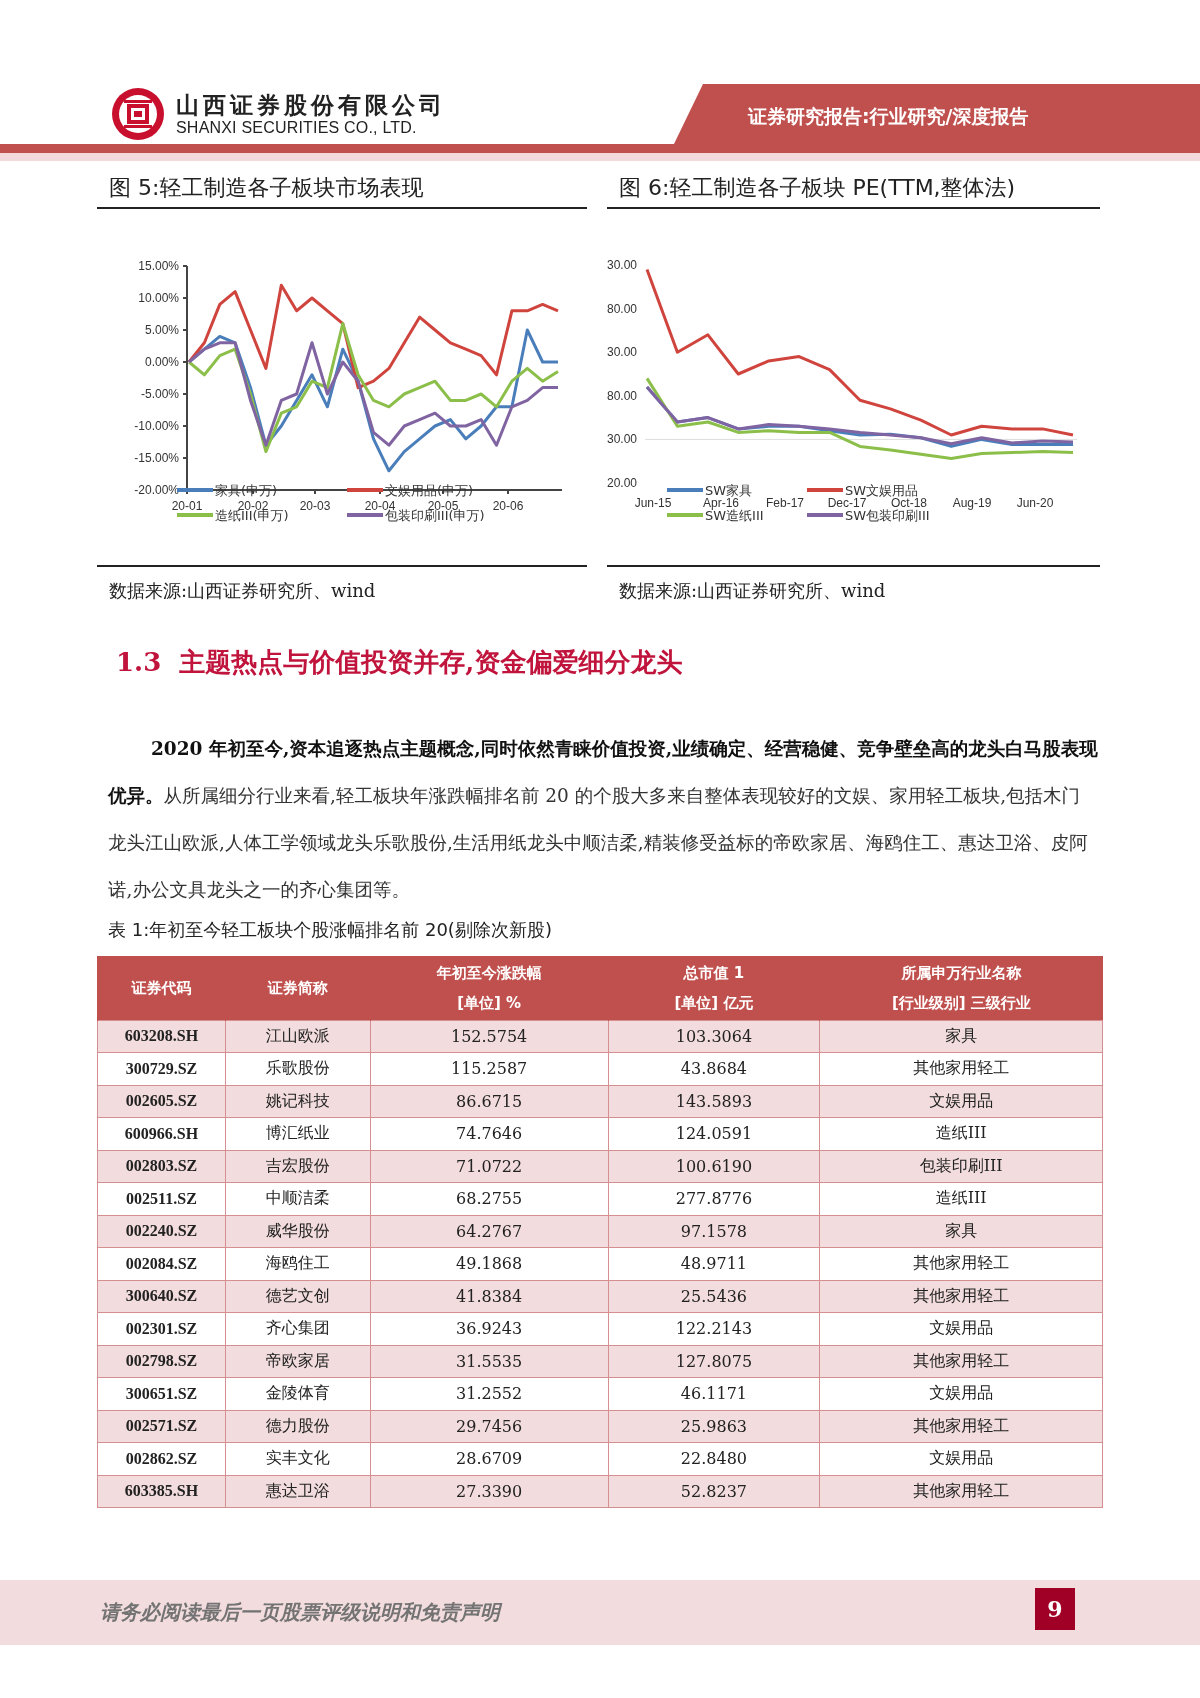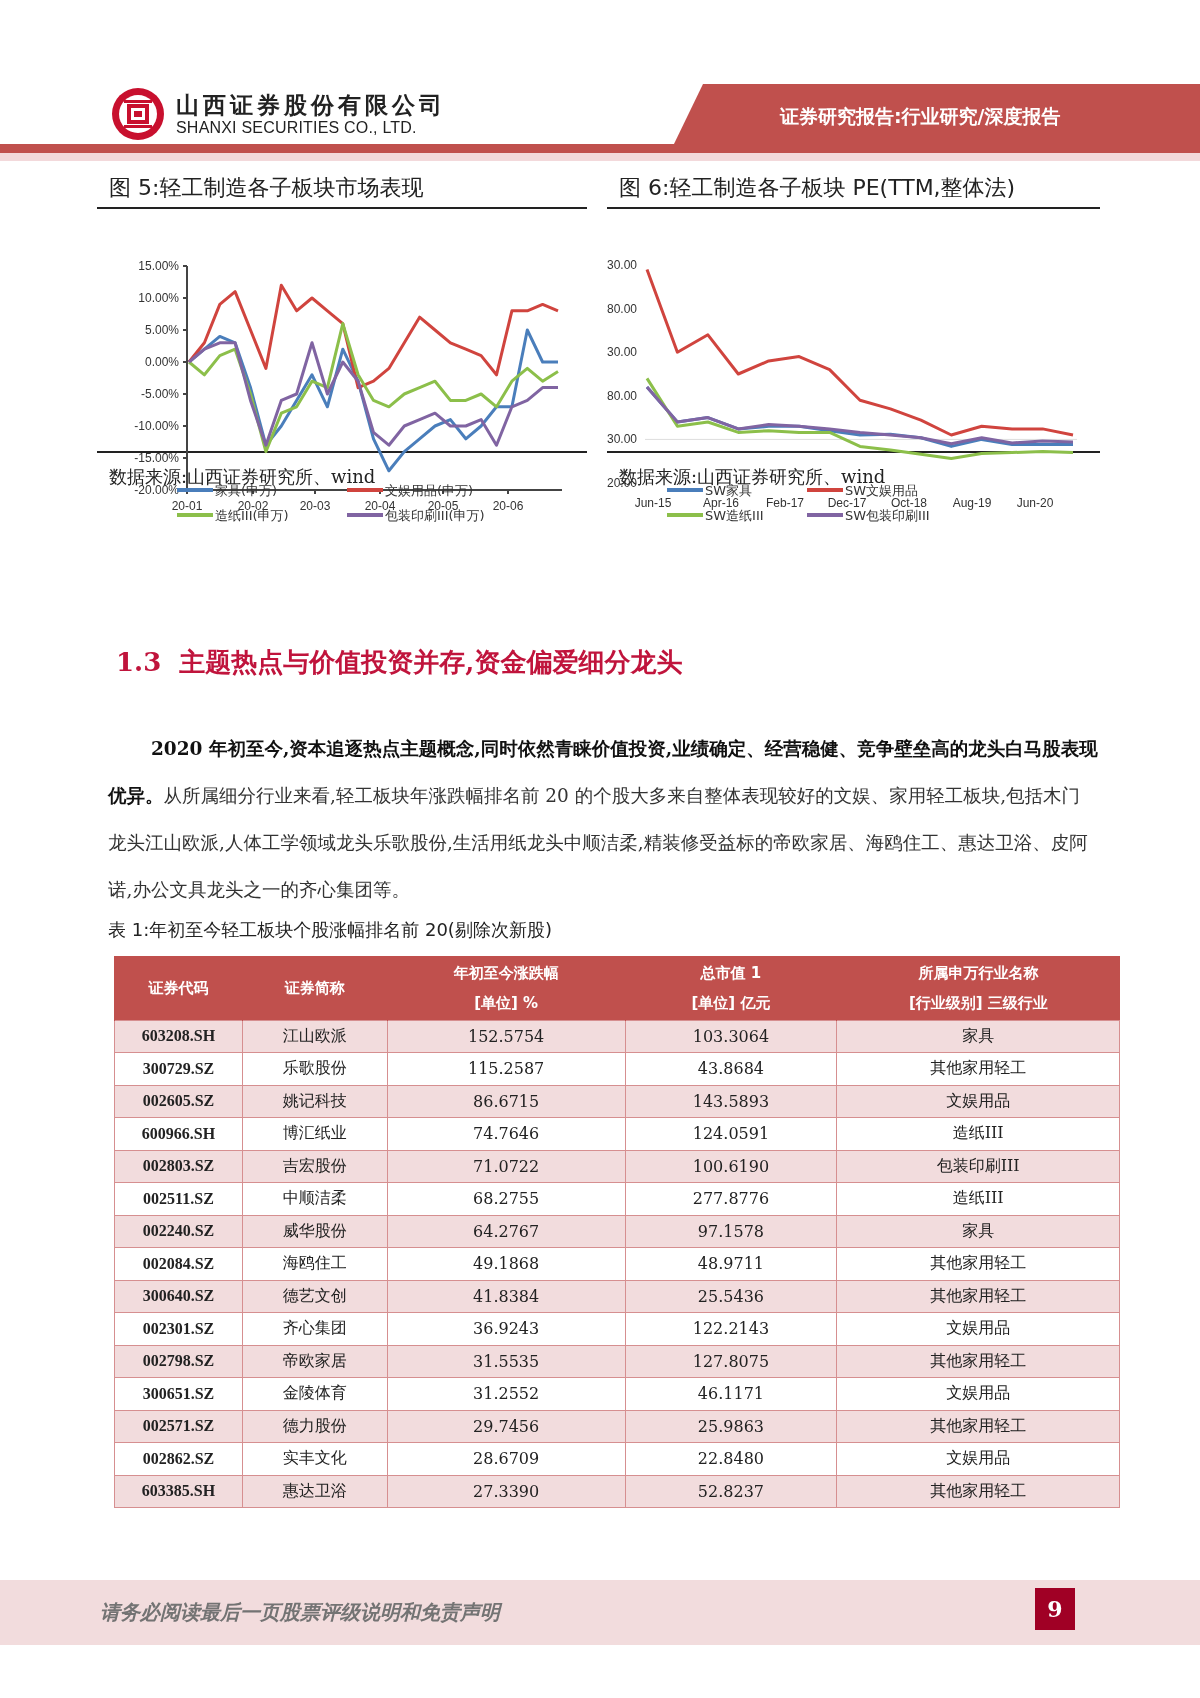--- a/index.html
+++ b/index.html
@@ -5,38 +5,38 @@
   * { box-sizing: border-box; margin: 0; padding: 0; }
   html, body { width: 1200px; height: 1698px; background: #ffffff; overflow: hidden; }
   body { position: relative; font-family: "DejaVu Serif", "Liberation Serif", serif; color: #222; }
 
   
   .hdr { position: absolute; left: 0; top: 0; width: 1200px; height: 165px; text-align: center; }
   .hdr-logo { position: absolute; left: 110px; top: 86px; width: 56px; height: 56px; }
   .hdr-cn { position: absolute; left: 176px; top: 90px; font-family: "DejaVu Sans", sans-serif; font-weight: bold; font-size: 23px; letter-spacing: 4px; color: #222; }
   .hdr-en { position: absolute; left: 176px; top: 119px; font-family: "Liberation Sans", sans-serif; font-weight: normal; font-size: 16px; color: #222; letter-spacing: 0.2px; }
   .hdr-band { position: absolute; left: 673px; top: 84px; width: 527px; height: 62px; background: #c0504d; clip-path: polygon(30px 0, 100% 0, 100% 100%, 0 100%); }
-  .hdr-band-text { position: absolute; left: 780px; top: 104px; font-family: "DejaVu Sans", sans-serif; font-weight: bold; font-size: 19px; color: #fff; }
+  .hdr-band-text { position: absolute; left: 748px; top: 104px; font-family: "DejaVu Sans", sans-serif; font-weight: bold; font-size: 19px; color: #fff; }
   .hdr-bar { position: absolute; left: 0; top: 144px; width: 1200px; height: 9px; background: #c0504d; }
   .hdr-bar2 { position: absolute; left: 0; top: 153px; width: 1200px; height: 8px; background: #f3d9db; }
 
   
   .fig { position: absolute; top: 165px; }
   .fig-title { font-family: "DejaVu Sans", sans-serif; font-size: 22px; color: #222; padding: 8px 12px; height: 42px; }
   .fig-rule { height: 2px; background: #222; }
-  .fig-plot { position: relative; height: 242px; }
+  .fig-plot { position: relative; height: 356px; }
   .fig-source { font-size: 18px; padding: 12px 12px; color: #222; }
 
   
   .sec-title { position: absolute; left: 108px; top: 645px; font-family: "DejaVu Serif", serif; font-weight: bold; font-size: 26px; color: #c0143c; margin-left: 8px; }
   .para { position: absolute; left: 108px; top: 725px; width: 990px; font-size: 18.5px; line-height: 47px; color: #333; text-indent: 43px; }
   .para b { color: #111; }
 
   .tbl-title { position: absolute; left: 108px; top: 918px; font-family: "DejaVu Sans", sans-serif; font-size: 18px; color: #222; }
-  table.data { position: absolute; left: 97px; top: 956px; width: 1006px; border-collapse: collapse; font-size: 16px; margin-left: 17px; }
+  table.data { position: absolute; left: 97px; top: 956px; width: 1006px; border-collapse: collapse; font-size: 16px; }
   table.data th { background: #c0504d; color: #fff; font-family: "DejaVu Sans", sans-serif; font-weight: bold; font-size: 15px; height: 64px; line-height: 30px; border-left: 1px solid #c0504d; }
   table.data td { height: 32.5px; text-align: center; border: 1px solid #d68f90; color: #222; }
   table.data td.code { font-weight: bold; font-family: "Liberation Serif", serif; }
   table.data tr.odd td { background: #f2dcdd; }
   table.data tr.even td { background: #ffffff; }
 
   
   .ftr { position: absolute; left: 0; top: 1580px; width: 1200px; height: 65px; background: #f2dcdd; }
   .ftr-text { position: absolute; left: 100px; top: 1599px; font-family: "DejaVu Serif", serif; font-weight: bold; font-size: 20px; color: #737373; font-style: italic; }
   .ftr-page { position: absolute; left: 1035px; top: 1588px; width: 40px; height: 42px; background: #a00025; color: #fff; font-size: 22px; text-align: center; line-height: 42px; font-weight: bold; }

